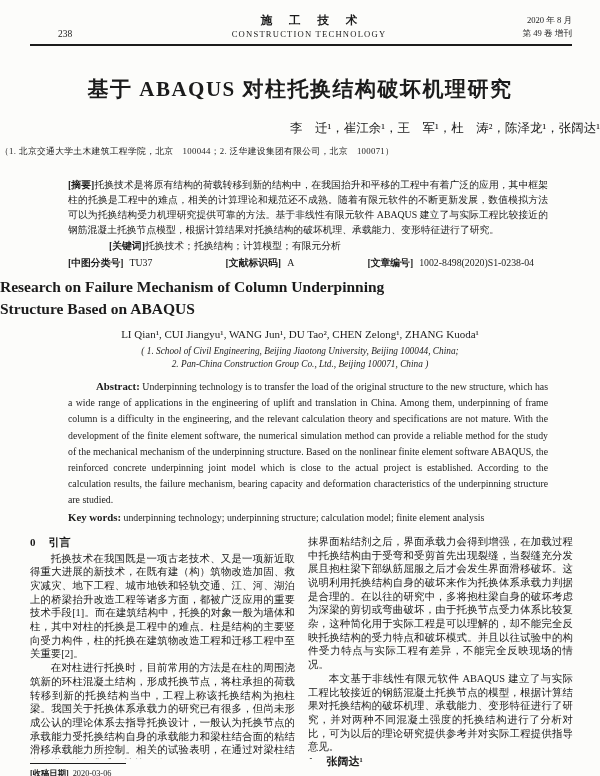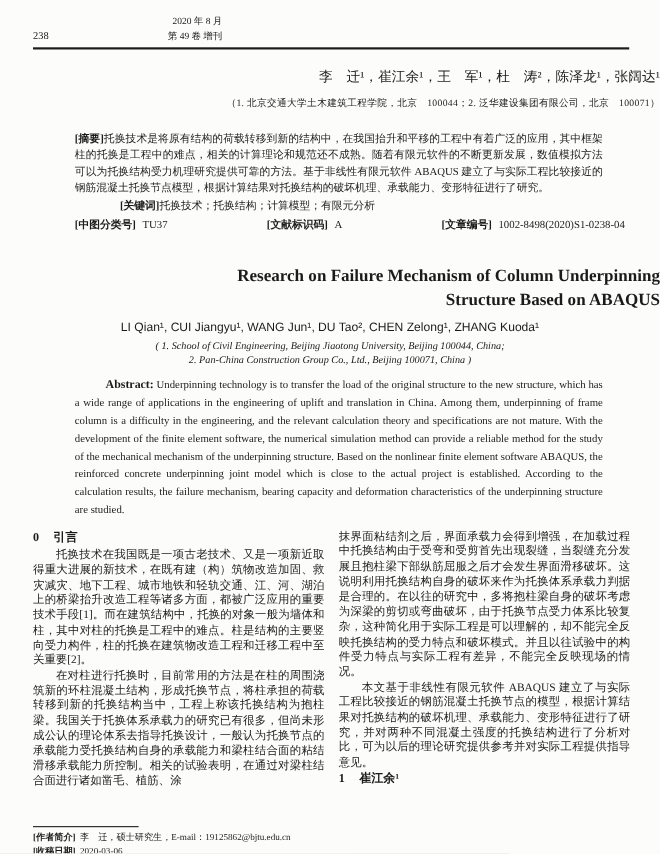--- a/index.html
+++ b/index.html
@@ -4,40 +4,40 @@
 <style>
   * { margin:0; padding:0; box-sizing:border-box; }
   html,body { background:#e8e8e6; }
   .page {
     width:600px; height:776px; margin:0 auto; position:relative;
     background:#fcfcfa; color:#1b1b1b; overflow:hidden;
     font-family:"Liberation Serif","DejaVu Serif",serif;
   }
   
   .page-header { display:flex; align-items:flex-end; padding:13px 28px 3px 30px; }
-  .ph-left  { width:80px; font-size:9.5px; }
+  .ph-left  { width:80px; font-size:9.5px;margin-left:28px; }
   .ph-center{ flex:1; text-align:center; }
   .journal-cn { font-size:11.5px; font-weight:bold; letter-spacing:7px; text-indent:7px; }
   .journal-en { font-size:8.6px; letter-spacing:1.2px; margin-top:1px; }
   .ph-right { width:92px; text-align:right; font-size:8.6px; line-height:12.5px; }
   .header-rule { margin:2px 28px 0 30px; border-top:2.5px solid #1c1c1c; }
   
   .title-cn { text-align:center; font-size:21px; font-weight:bold; margin-top:29px; letter-spacing:1.5px; }
   .authors-cn { text-align:right; font-size:12.5px; margin-top:17px; }
-  .affil-cn { text-align:right; font-size:8.8px; margin-top:9px; letter-spacing:.3px; }
+  .affil-cn { text-align:left; font-size:8.8px; margin-top:9px; letter-spacing:.3px; }
   .abstract-block { margin:19px 52px 0 68px; }
   .abstract-block p { font-size:9.8px; line-height:15px; text-align:justify; }
   .lead { font-weight:bold; }
   .kw-line { margin-top:1px;padding-left:41px; }
-  .cls-line { display:flex; justify-content:space-between; font-size:9.8px; line-height:15px; margin:2px 32px 0 68px; }
+  .cls-line { display:flex; justify-content:space-between; font-size:9.8px; line-height:15px; margin:2px 66px 0 68px; }
   .cls-group .lead { margin-right:6px; }
   
-  .title-en { text-align:right; font-weight:bold; font-size:15.5px; line-height:22px; margin-top:28px; }
+  .title-en { text-align:left; font-weight:bold; font-size:15.5px; line-height:22px; margin-top:6px; }
   .authors-en { text-align:center; font-size:11px; margin-top:8px;
-                font-family:Liberation Sans, sans-serif; }
+                font-family:Liberation Serif, serif; }
   .affil-en { text-align:center; font-style:italic; font-size:9.3px; line-height:13px; margin-top:5px; }
   .abstract-en { margin:7px 52px 0 68px; font-size:9.8px; line-height:16.2px; text-align:justify; }
   .abstract-en .lead { font-size:10.8px;margin-left:28px; }
   .keywords-en { margin:0 52px 0 68px; font-size:9.8px; line-height:16.2px; }
   .keywords-en .lead { font-size:10.8px; }
   
   .columns { display:flex; gap:13px; margin:9px 27px 0 30px; height:275px; overflow:hidden; }
   .col { flex:1; font-size:10.4px; line-height:13.7px; text-align:justify; }
   .col h3 { font-size:11px; font-weight:bold; margin:1px 0 2px; }
   .sec-num { margin-right:13px; }
@@ -49,27 +49,32 @@
   .footnote-rule { width:96px; border-top:1.5px solid #1c1c1c; margin-bottom:4px; }
   .footnote .lead { margin-right:4px; }
 </style>
 </head>
 <body>
 
 <div class="page">
 
   <header class="page-header">
     <div class="ph-left">238</div>
+    <div class="ph-center">
+      <div class="journal-cn">施 工 技 术</div>
+      <div class="journal-en">CONSTRUCTION TECHNOLOGY</div>
+    </div>
     <div class="ph-right">
       <div>2020 年 8 月</div>
       <div>第 49 卷 增刊</div>
     </div>
   </header>
   <div class="header-rule"></div>
 
+  <h1 class="title-cn">基于 ABAQUS 对柱托换结构破坏机理研究</h1>
 
   <div class="authors-cn">李　迁¹，崔江余¹，王　军¹，杜　涛²，陈泽龙¹，张阔达¹</div>
   <div class="affil-cn">（1. 北京交通大学土木建筑工程学院，北京　100044；2. 泛华建设集团有限公司，北京　100071）</div>
 
   <div class="abstract-block">
     <p><span class="lead">[摘要]</span><span>托换技术是将原有结构的荷载转移到新的结构中，在我国抬升和平移的工程中有着广泛的应用，其中框架柱的托换是工程中的难点，相关的计算理论和规范还不成熟。随着有限元软件的不断更新发展，数值模拟方法可以为托换结构受力机理研究提供可靠的方法。基于非线性有限元软件 ABAQUS 建立了与实际工程比较接近的钢筋混凝土托换节点模型，根据计算结果对托换结构的破坏机理、承载能力、变形特征进行了研究。</span></p>
     <p class="kw-line"><span class="lead">[关键词]</span><span>托换技术；托换结构；计算模型；有限元分析</span></p>
   </div>
 
   <div class="cls-line">
@@ -83,34 +88,34 @@
     <div>Structure Based on ABAQUS</div>
   </h2>
 
   <div class="authors-en">LI Qian¹, CUI Jiangyu¹, WANG Jun¹, DU Tao², CHEN Zelong¹, ZHANG Kuoda¹</div>
   <div class="affil-en">
     <div>( 1. School of Civil Engineering, Beijing Jiaotong University, Beijing 100044, China;</div>
     <div>2. Pan-China Construction Group Co., Ltd., Beijing 100071, China )</div>
   </div>
 
   <p class="abstract-en"><span class="lead">Abstract:</span> <span>Underpinning technology is to transfer the load of the original structure to the new structure, which has a wide range of applications in the engineering of uplift and translation in China. Among them, underpinning of frame column is a difficulty in the engineering, and the relevant calculation theory and specifications are not mature. With the development of the finite element software, the numerical simulation method can provide a reliable method for the study of the mechanical mechanism of the underpinning structure. Based on the nonlinear finite element software ABAQUS, the reinforced concrete underpinning joint model which is close to the actual project is established. According to the calculation results, the failure mechanism, bearing capacity and deformation characteristics of the underpinning structure are studied.</span></p>
+  <p class="keywords-en"><span class="lead">Key words:</span> <span>underpinning technology; underpinning structure; calculation model; finite element analysis</span></p>
 
   <div class="columns">
     <div class="col">
       <h3><span class="sec-num">0</span><span>引言</span></h3>
       <p>托换技术在我国既是一项古老技术、又是一项新近取得重大进展的新技术，在既有建（构）筑物改造加固、救灾减灾、地下工程、城市地铁和轻轨交通、江、河、湖泊上的桥梁抬升改造工程等诸多方面，都被广泛应用的重要技术手段[1]。而在建筑结构中，托换的对象一般为墙体和柱，其中对柱的托换是工程中的难点。柱是结构的主要竖向受力构件，柱的托换在建筑物改造工程和迁移工程中至关重要[2]。</p>
       <p>在对柱进行托换时，目前常用的方法是在柱的周围浇筑新的环柱混凝土结构，形成托换节点，将柱承担的荷载转移到新的托换结构当中，工程上称该托换结构为抱柱梁。我国关于托换体系承载力的研究已有很多，但尚未形成公认的理论体系去指导托换设计，一般认为托换节点的承载能力受托换结构自身的承载能力和梁柱结合面的粘结滑移承载能力所控制。相关的试验表明，在通过对梁柱结合面进行诸如凿毛、植筋、涂</p>
     </div>
     <div class="col">
       <p class="cont">抹界面粘结剂之后，界面承载力会得到增强，在加载过程中托换结构由于受弯和受剪首先出现裂缝，当裂缝充分发展且抱柱梁下部纵筋屈服之后才会发生界面滑移破坏。这说明利用托换结构自身的破坏来作为托换体系承载力判据是合理的。在以往的研究中，多将抱柱梁自身的破坏考虑为深梁的剪切或弯曲破坏，由于托换节点受力体系比较复杂，这种简化用于实际工程是可以理解的，却不能完全反映托换结构的受力特点和破坏模式。并且以往试验中的构件受力特点与实际工程有差异，不能完全反映现场的情况。</p>
       <p>本文基于非线性有限元软件 ABAQUS 建立了与实际工程比较接近的钢筋混凝土托换节点的模型，根据计算结果对托换结构的破坏机理、承载能力、变形特征进行了研究，并对两种不同混凝土强度的托换结构进行了分析对比，可为以后的理论研究提供参考并对实际工程提供指导意见。</p>
-      <h3><span class="sec-num">1</span><span>崔江余¹</span></h3>
+      <h3><span class="sec-num">1</span><span>张阔达¹</span></h3>
 
     </div>
   </div>
 
   <div class="footnote">
     <div class="footnote-rule"></div>
-    <div><span class="lead">[作者简介]</span><span>李　迁，硕士研究生，E-mail：19125862@bjtu.edu.cn</span></div>
     <div><span class="lead">[收稿日期]</span><span>2020-03-06</span></div>
   </div>
 
 </div>
 
 </body></html>

